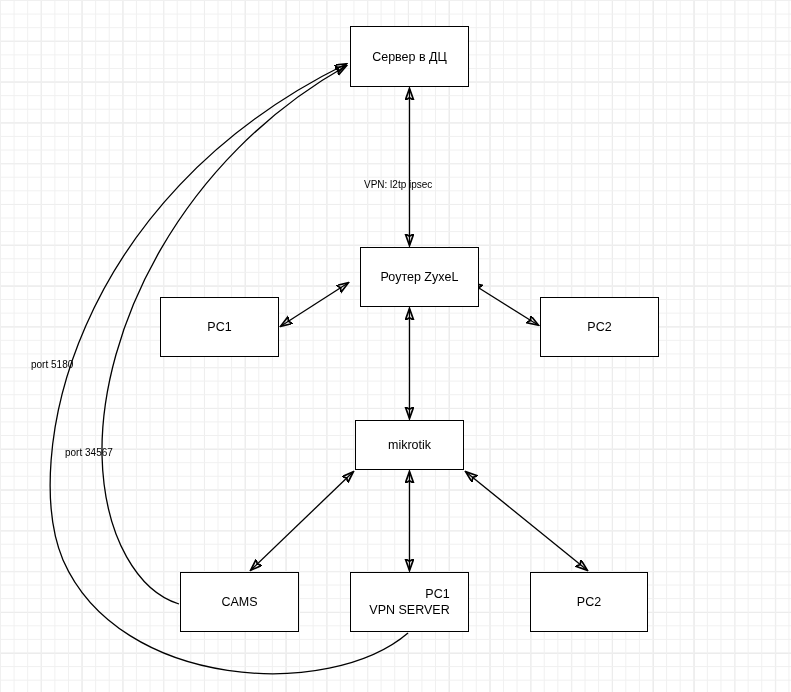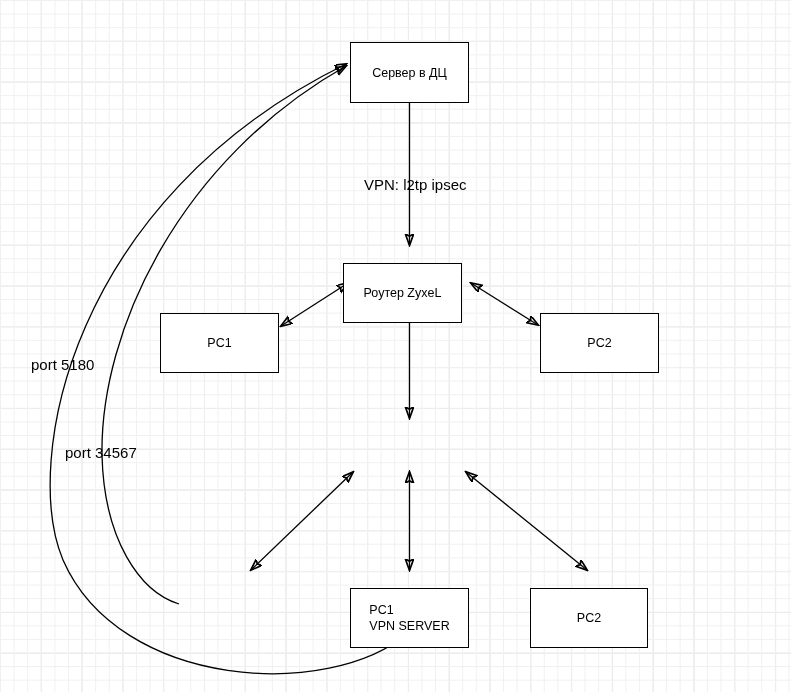--- a/index.html
+++ b/index.html
@@ -27,32 +27,31 @@
     font-family: "Liberation Sans", sans-serif;
   }
   .node {
     position: absolute;
     box-sizing: border-box;
     border: 1.4px solid #000000;
     background: #ffffff;
     display: flex;
     align-items: center;
     justify-content: center;
-    text-align: left;
+    text-align: right;
     color: #000000;
     font-size: 12.5px;
     line-height: 16px;
     z-index: 3;
-    margin-top: 16px;
   }
   .node .lbl { white-space: pre-line; }
   .edge-label {
     position: absolute;
     color: #000000;
-    font-size: 15px;
+    font-size: 10px;
     line-height: 14px;
     white-space: nowrap;
     z-index: 4;
     background: transparent;
   }
   svg.links {
     position: absolute;
     left: 0; top: 0;
     width: 791px;
     height: 692px;
@@ -92,33 +91,39 @@
 
     <path d="M 408 633 C 330 700, 120 690, 63 560 C 22 462, 70 200, 346 64" marker-end="url(#ah)"></path>
 
     <path d="M 179 604 C 140 592, 104 540, 102 455 C 100 330, 180 160, 346 66" marker-end="url(#ah)"></path>
   </svg>
 
   <div class="node" style="left:350px; top:26px; width:119px; height:61px;">
     <span class="lbl">Сервер в ДЦ</span>
   </div>
 
-  <div class="node" style="left:343px; top:247px; width:119px; height:60px;">
+  <div class="node" style="left:360px; top:247px; width:119px; height:60px;">
     <span class="lbl">Роутер ZyxeL</span>
   </div>
 
   <div class="node" style="left:160px; top:297px; width:119px; height:60px;">
     <span class="lbl">PC1</span>
   </div>
 
   <div class="node" style="left:540px; top:297px; width:119px; height:60px;">
     <span class="lbl">PC2</span>
   </div>
 
+  <div class="node" style="left:355px; top:420px; width:109px; height:50px;">
+    <span class="lbl">mikrotik</span>
+  </div>
 
+  <div class="node" style="left:180px; top:572px; width:119px; height:60px;">
+    <span class="lbl">CAMS</span>
+  </div>
 
   <div class="node" style="left:350px; top:572px; width:119px; height:60px;">
     <span class="lbl">PC1
 VPN SERVER</span>
   </div>
 
   <div class="node" style="left:530px; top:572px; width:118px; height:60px;">
     <span class="lbl">PC2</span>
   </div>
 

